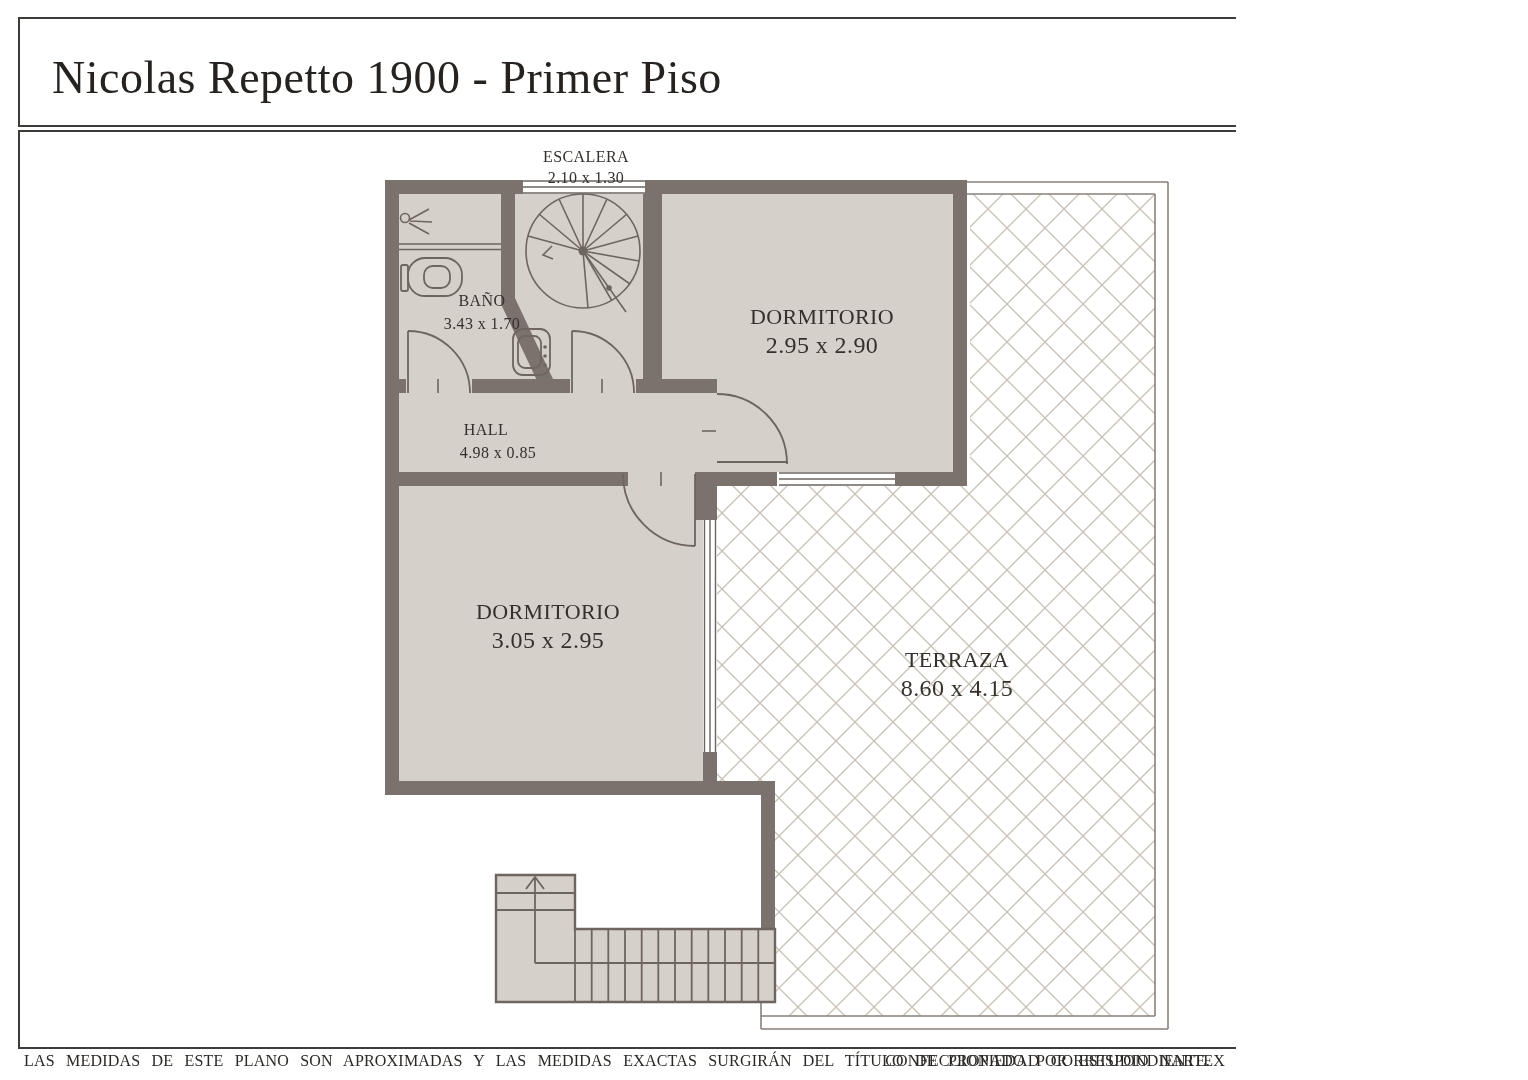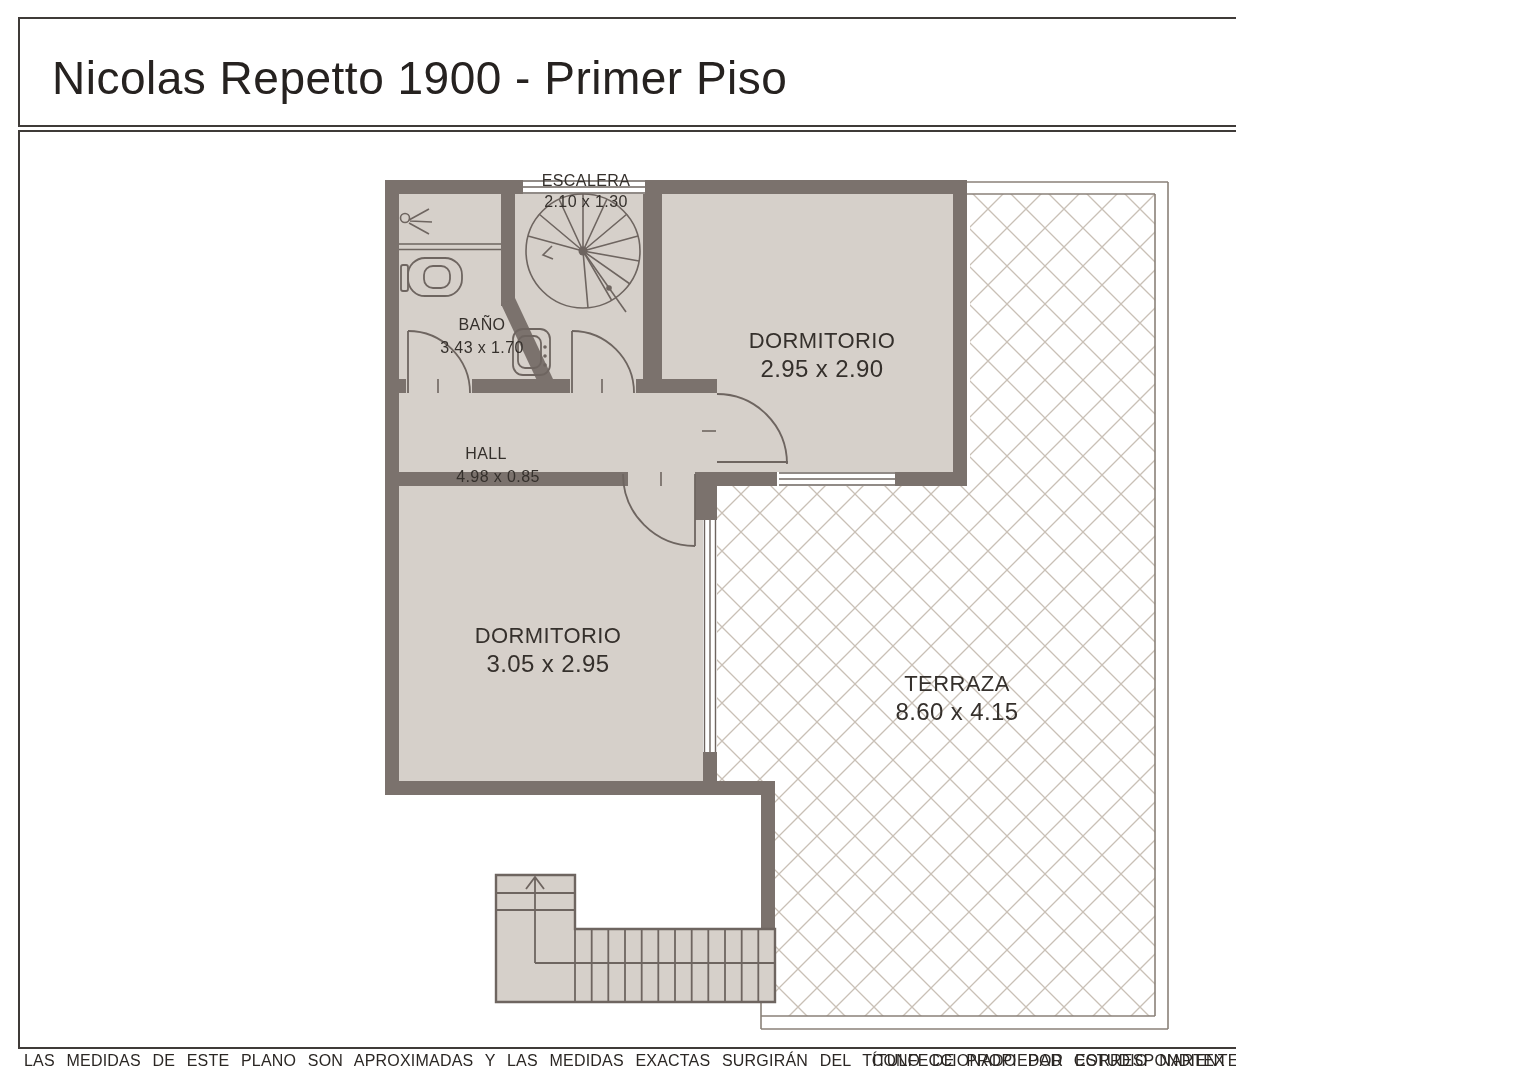--- a/index.html
+++ b/index.html
@@ -1,23 +1,23 @@
 <!DOCTYPE html>
 <html><head>
 <meta charset="utf-8">
 <style>
   html,body{margin:0;padding:0;background:#ffffff;}
   .canvas{position:relative;width:1236px;height:1080px;background:#ffffff;overflow:hidden;
-          font-family:Liberation Sans, sans-serif;color:#35302c;}
+          font-family:Liberation Serif, serif;color:#35302c;}
   .box{position:absolute;border:2px solid #3f3b38;background:transparent;}
   #titleBox{left:18px;top:17px;width:1488px;height:106px;}
   #planBox{left:18px;top:130px;width:1488px;height:915px;}
   #pageTitle{position:absolute;left:52px;top:51px;font-size:46px;letter-spacing:0.5px;color:#262220;white-space:nowrap;}
   .lbl{position:absolute;transform:translate(-50%,-50%);white-space:nowrap;text-align:left;
-       color:#35302c;letter-spacing:0.4px;margin-top:24px;}
+       color:#35302c;letter-spacing:0.4px;}
   .sm{font-size:16px;}
   .lg{font-size:22px;}
   .lgd{font-size:24px;}
   #svgPlan{position:absolute;left:0;top:0;}
   .footer{position:absolute;top:1052px;font-size:16px;letter-spacing:0.2px;word-spacing:7px;
           color:#2b2724;white-space:nowrap;}
   #footLeft{left:24px;text-align:center;}
   #footRight{right:11px;margin-left:26px;}
   #northLabel{position:absolute;left:1420px;top:150px;transform:translate(-50%,-50%);
               font-size:26px;font-weight:500;color:#111;}

